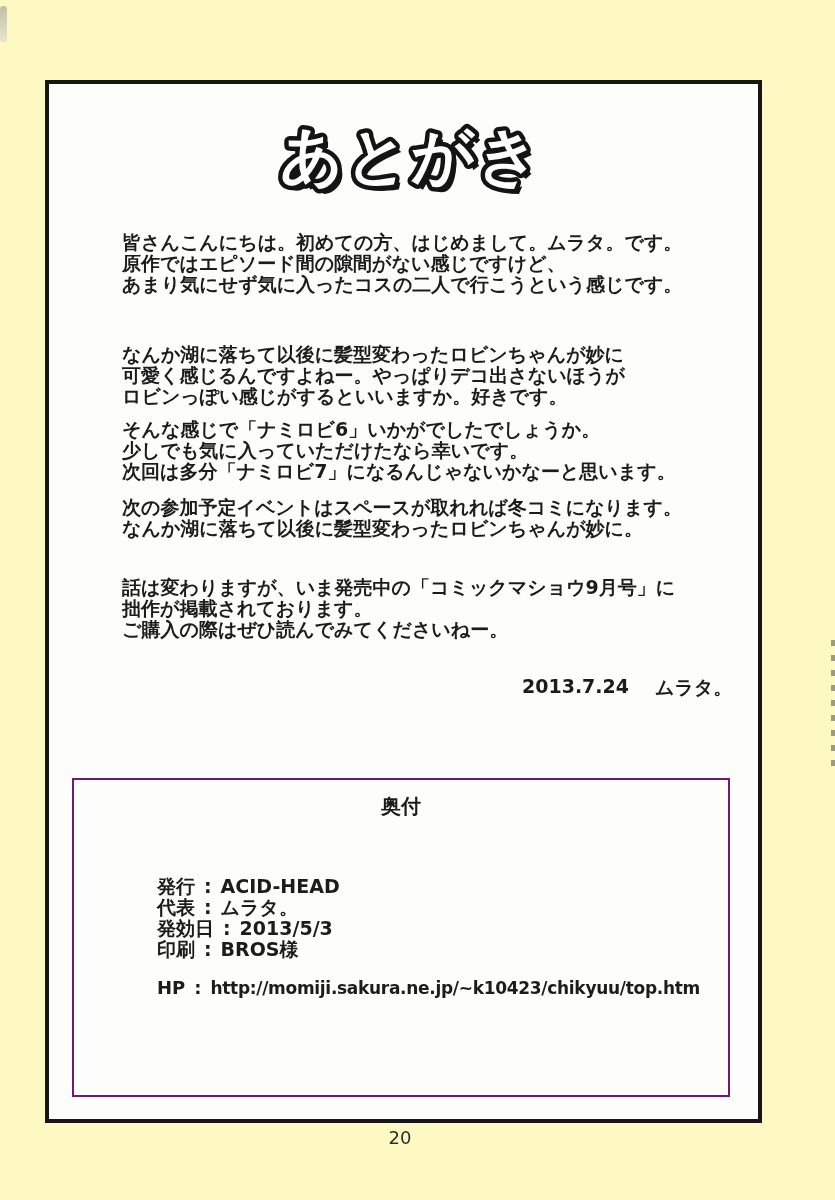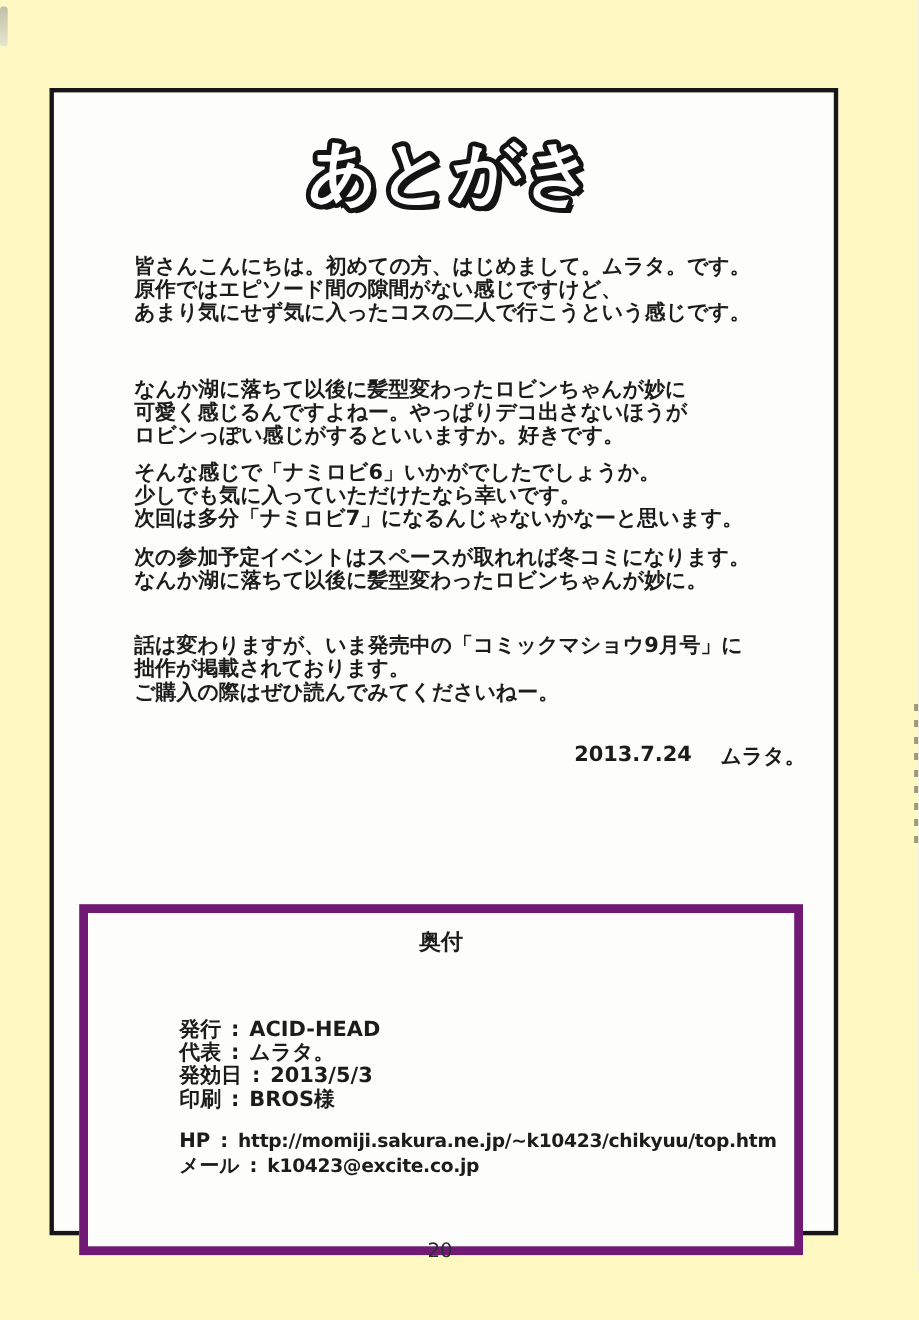--- a/index.html
+++ b/index.html
@@ -47,24 +47,23 @@
   }
   .signoff{
     position:absolute;left:473px;top:591px;
     font-size:19px;font-weight:700;white-space:nowrap;
     display:flex;gap:26px;color:#1c1c1c;justify-content:space-between;
   }
   
   .colophon-box{
     position:absolute;left:72px;top:778px;
     width:658px;height:319px;
-    border:8px solid #701a75;
+    border:2px solid #701a75;
     box-sizing:border-box;
     background:#fdfdfc;
-    margin-top:44px;
   }
   .colophon-title{
     position:absolute;left:0;right:0;top:13px;
     text-align:center;font-size:20px;font-weight:700;color:#1b1b1b;
   }
   .colophon-rows{position:absolute;left:83px;top:96px;}
   .contact-rows{position:absolute;left:83px;top:197px;}
   .c-row{font-size:19px;line-height:21px;font-weight:700;white-space:nowrap;color:#1c1c1c;}
   .contact-rows .c-row{font-size:18px;line-height:21px;}
   .c-row .sep{margin:0 9px;font-weight:700;}
@@ -125,18 +124,17 @@
   <div class="colophon-box">
     <div class="colophon-title">奥付</div>
     <div class="colophon-rows" id="colophon-rows">
         <div class="c-row"><span class="label">発行</span><span class="sep">:</span><span class="value">ACID-HEAD</span></div>
         <div class="c-row"><span class="label">代表</span><span class="sep">:</span><span class="value">ムラタ。</span></div>
         <div class="c-row"><span class="label">発効日</span><span class="sep">:</span><span class="value">2013/5/3</span></div>
         <div class="c-row"><span class="label">印刷</span><span class="sep">:</span><span class="value">BROS様</span></div>
       </div>
     <div class="contact-rows" id="contact-rows">
         <div class="c-row"><span class="label">HP</span><span class="sep">:</span><span class="value">http://momiji.sakura.ne.jp/~k10423/chikyuu/top.htm</span></div>
-        <div class="c-row"><span class="label">メール</span><span class="sep">:</span><span class="value">k10423@excite.co.jp</span></div>
       </div>
   </div>
 
   <div class="page-number">20</div>
 </div>
 
 </body></html>

